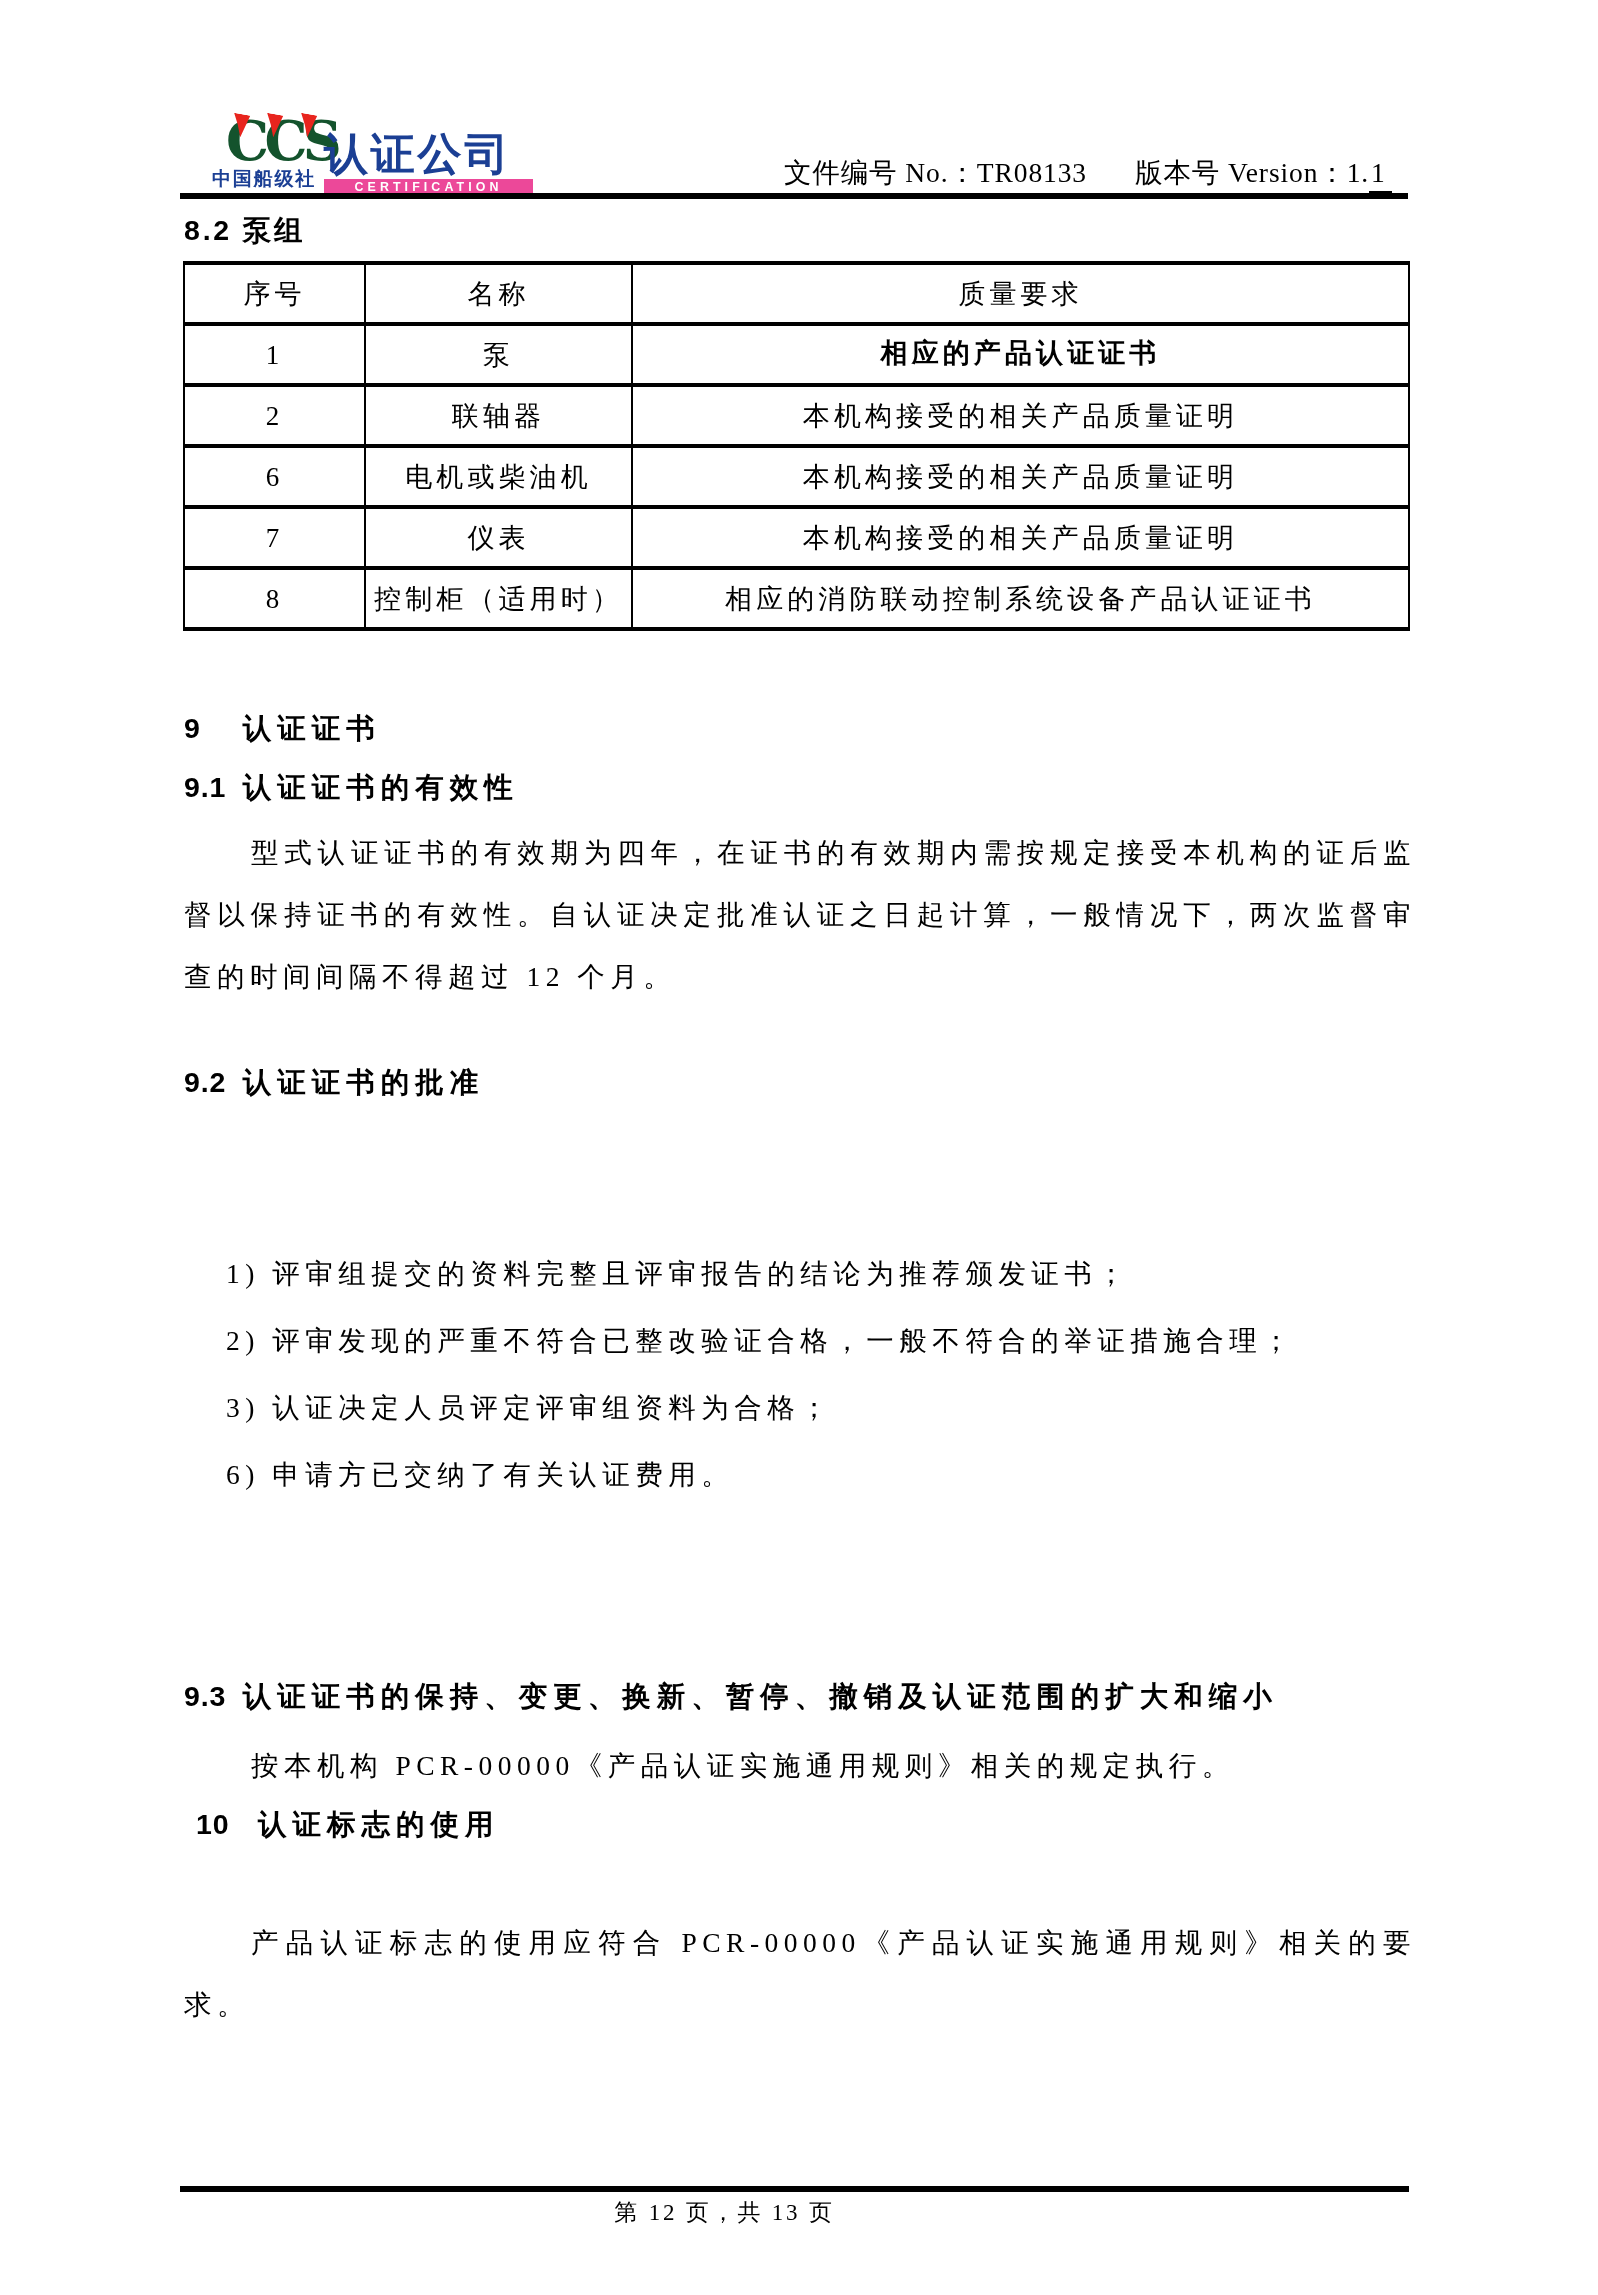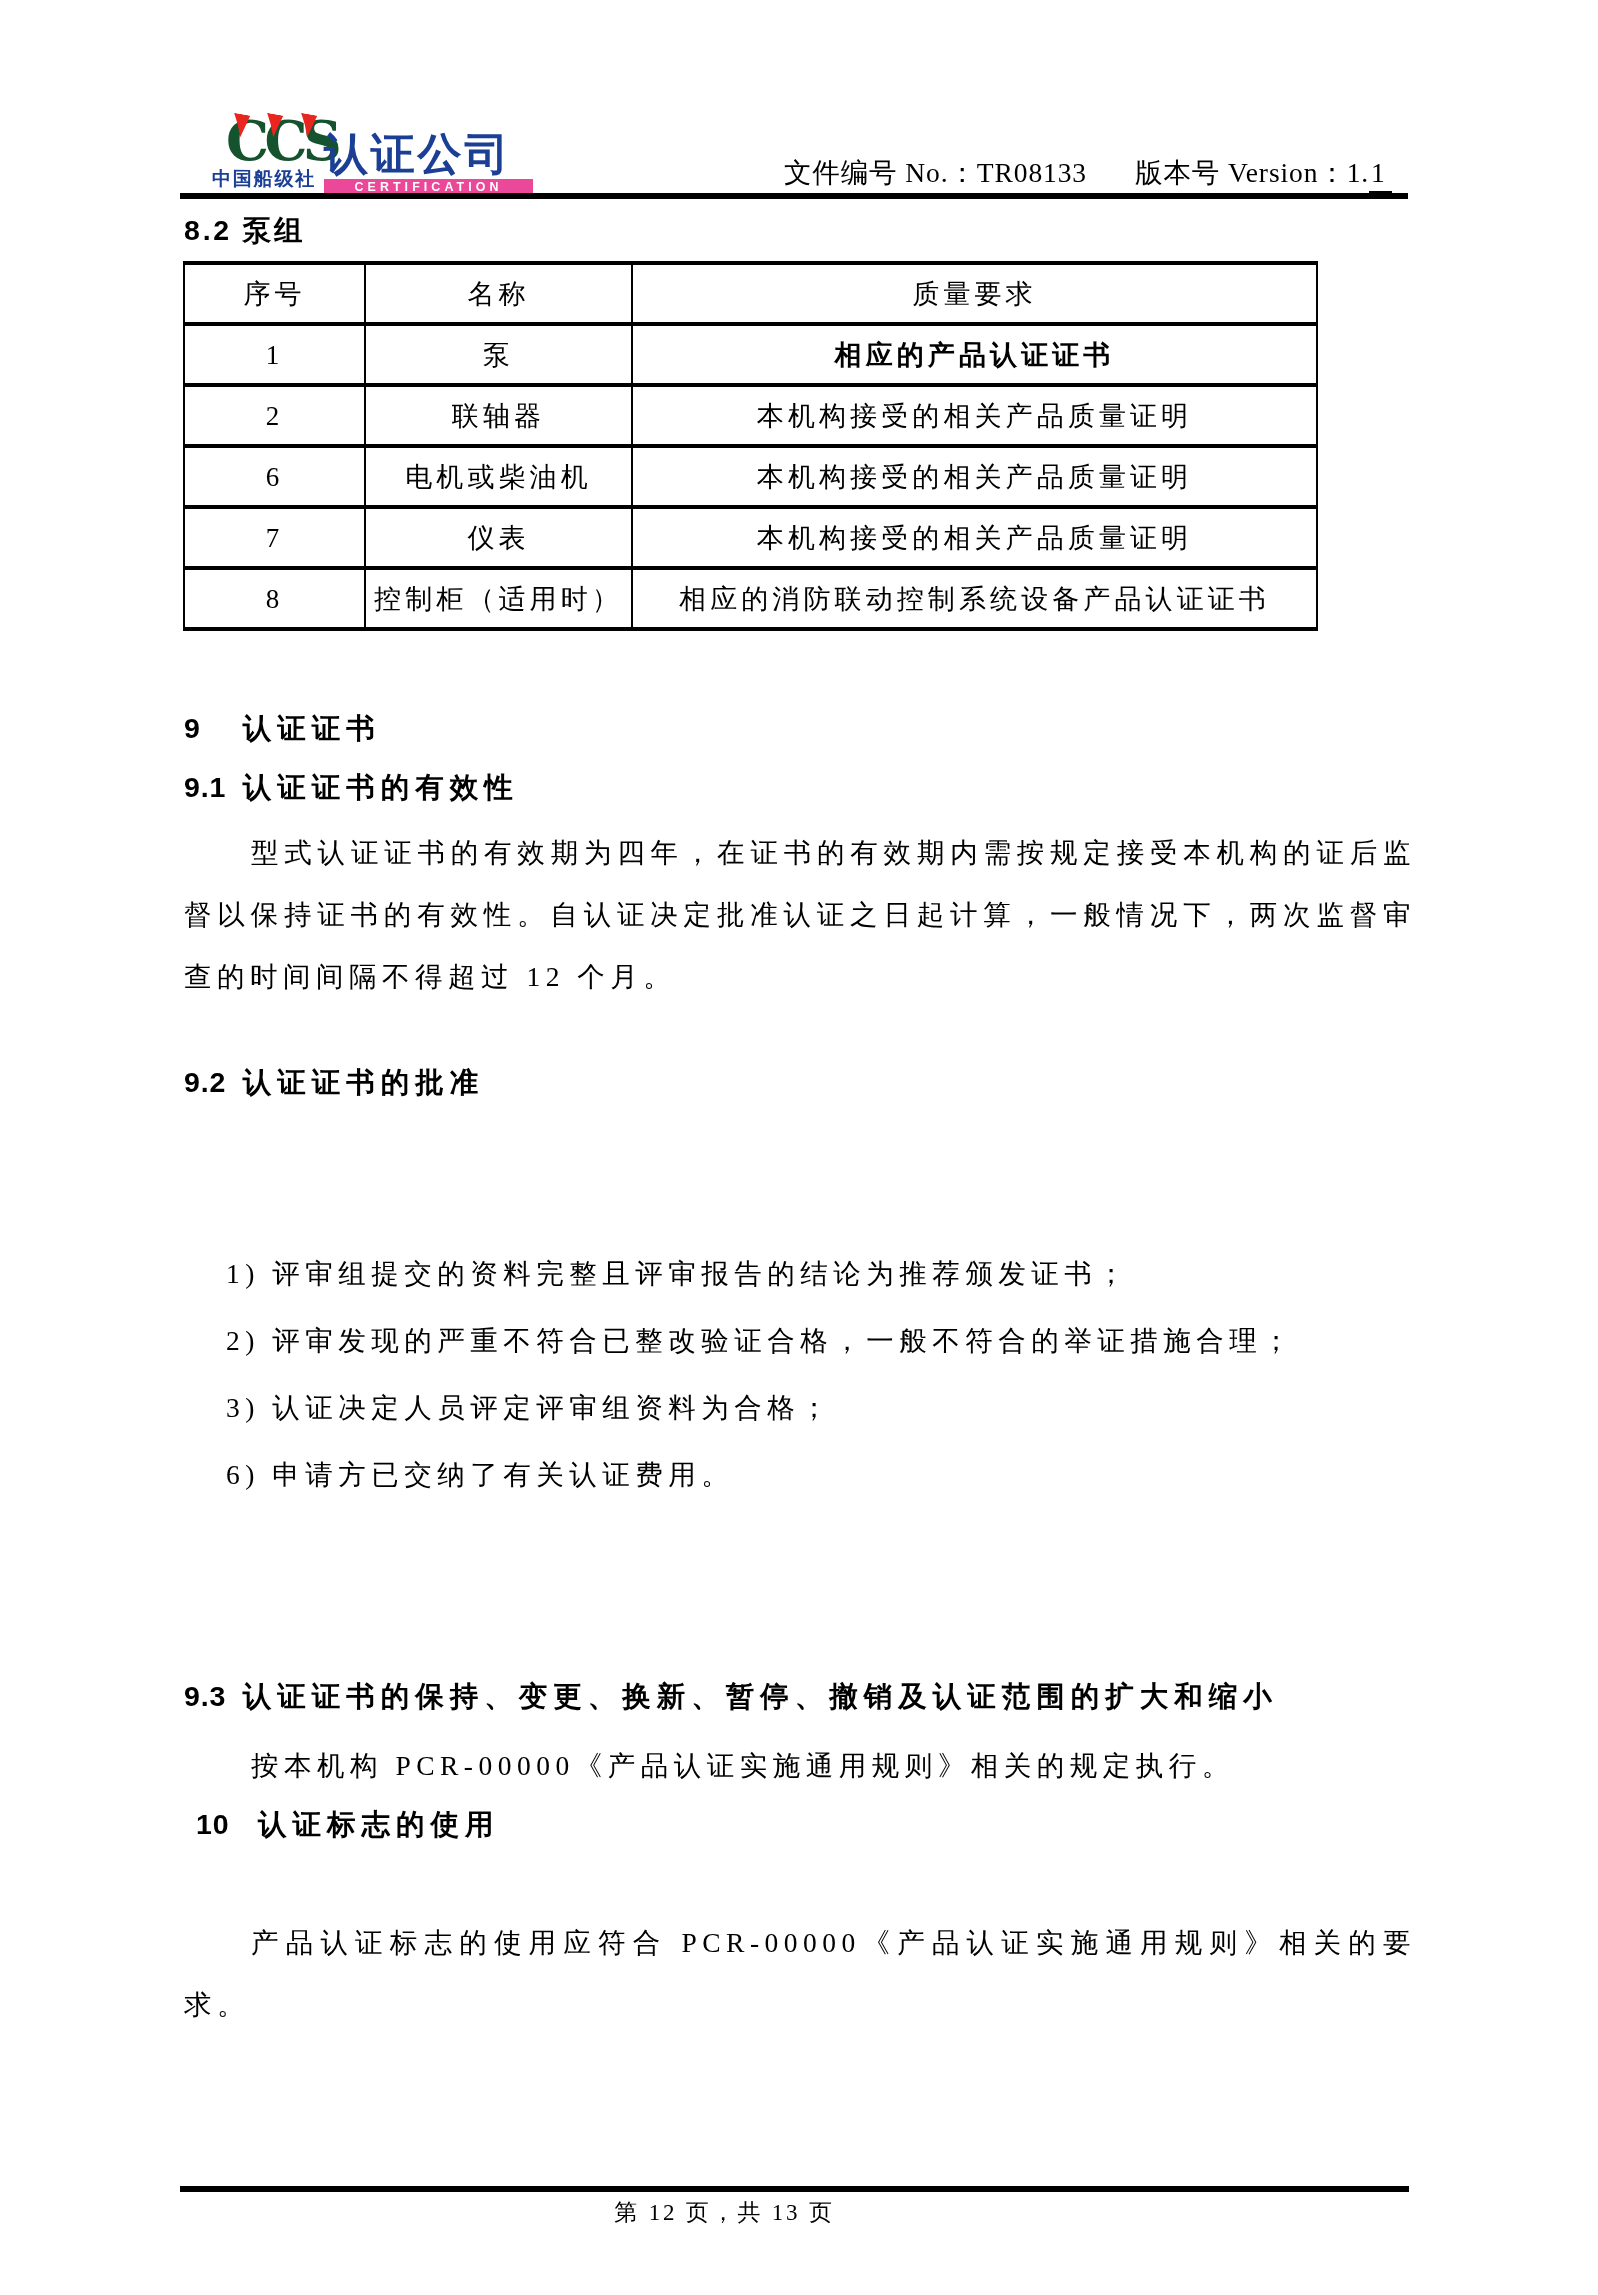--- a/index.html
+++ b/index.html
@@ -45,31 +45,31 @@
     padding:0 6.4px 1.8px 1.8px;
   }
   .rule { position:absolute; background:#000; }
   .rule-top { left:180px; top:193px; width:1228px; height:6px; }
   
   .h82 {
     position:absolute; left:184px; top:214px; font-family:"Liberation Sans", sans-serif;
     font-weight:bold; font-size:28.5px; line-height:32px; letter-spacing:2.8px; white-space:nowrap;
   }
   table.pump {
-    position:absolute; left:183px; top:261px; width:1135px;
+    position:absolute; left:183px; top:261px; width:1227px;
     border-collapse:collapse; table-layout:fixed;
   }
   table.pump col.c1 { width:181px; }
   table.pump col.c2 { width:267px; }
   table.pump td {
     border:2.8px solid #000; border-top-width:4.6px; border-bottom-width:4.6px;
     height:61px; box-sizing:border-box; text-align:center; vertical-align:middle;
     font-size:27px; letter-spacing:4.1px; line-height:32px; padding:0 3.7px;
   }
-  td.req-bold { font-family:Liberation Sans, sans-serif; font-weight:bold; }
+  td.req-bold { font-family:Liberation Mono, monospace; font-weight:bold; }
   
   .sec-h {
     position:absolute; left:184px; font-family:"Liberation Sans", sans-serif;
     font-weight:bold; font-size:28.5px; line-height:32px; letter-spacing:6px; white-space:nowrap;
   }
   .sec-h .num { letter-spacing:0.9px; }
   .gap-lg { margin-right:42px; } .gap-sm { margin-right:16.5px; } .gap-md { margin-right:28.5px; }
   .para {
     position:absolute; left:184px; width:1232px; font-size:27.5px; letter-spacing:5.5px;
     line-height:62px; text-align:justify; text-indent:67px;

